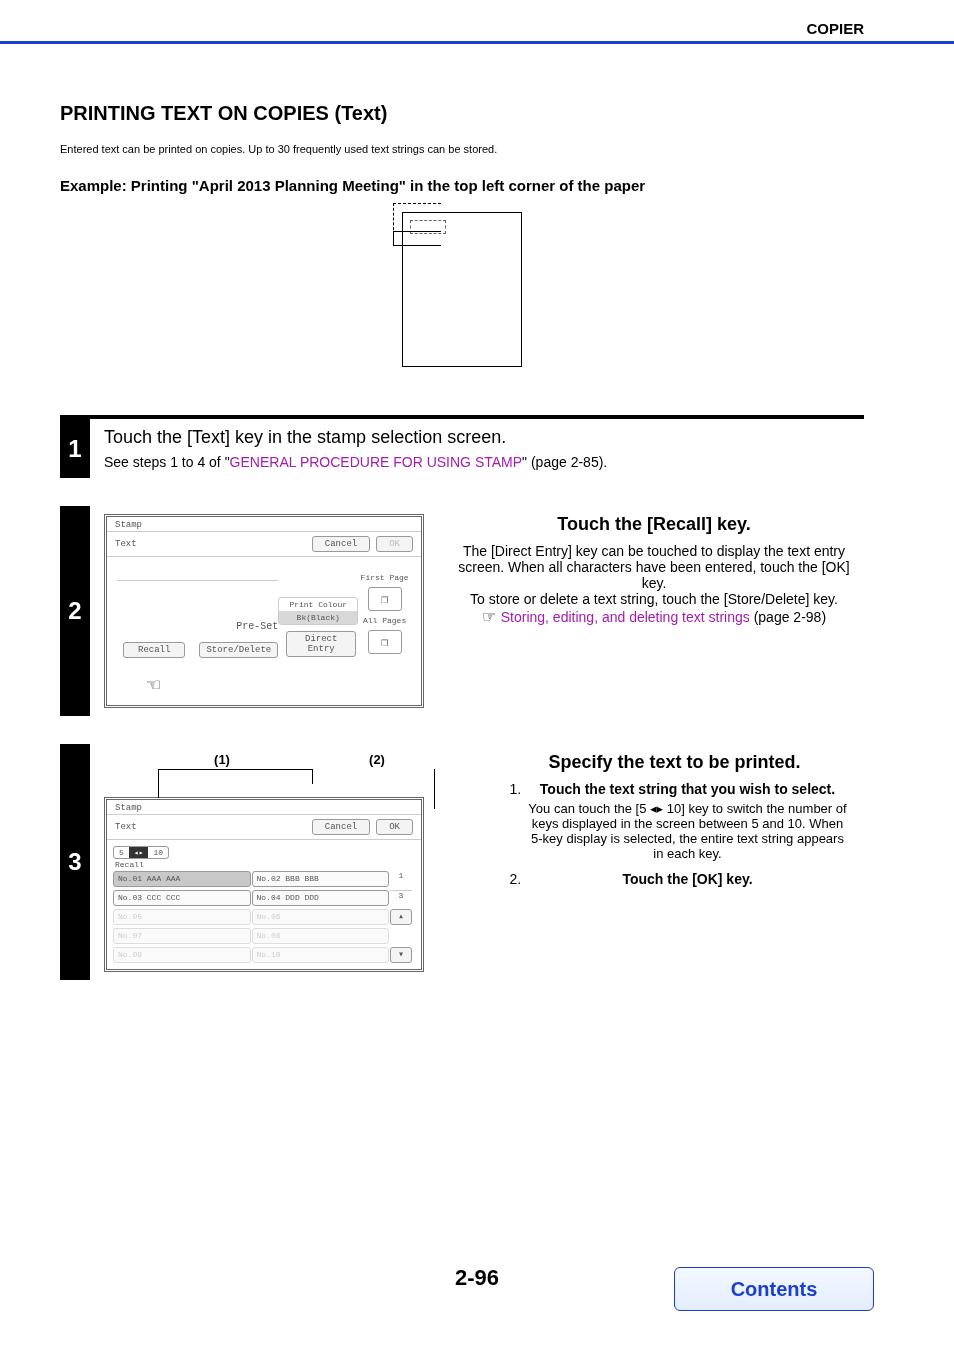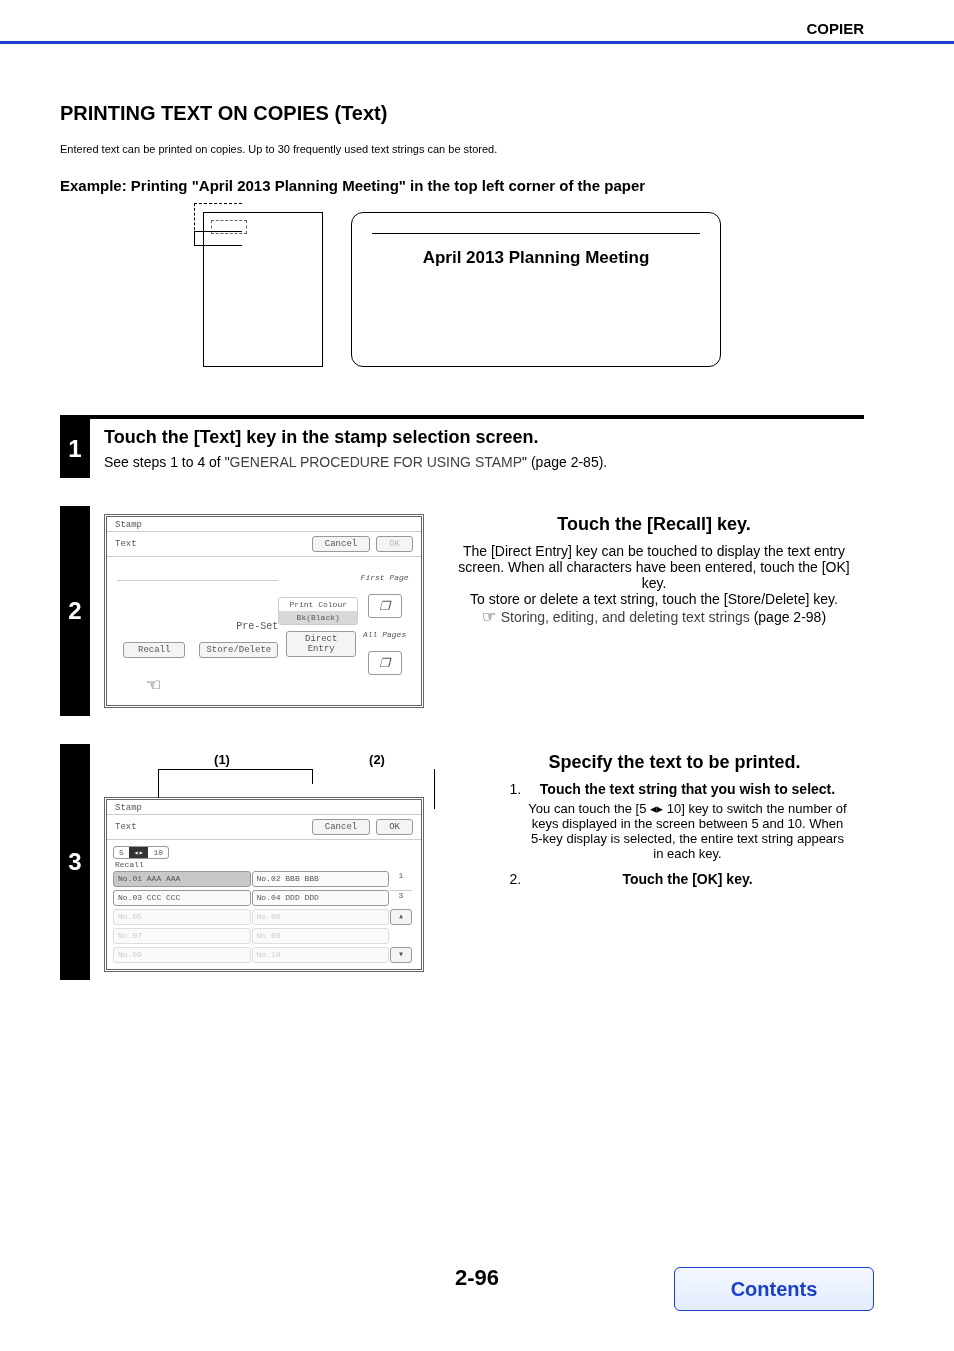--- a/index.html
+++ b/index.html
@@ -25,42 +25,42 @@
   .solid-inner { position: absolute; top: 18px; left: -10px; width: 48px; height: 15px; border-top: 1px solid #000; border-left:1px solid #000; border-bottom:1px solid #000;}
   .big-page-box { width: 370px; height: 155px; border: 1px solid #000; border-radius: 12px; padding: 20px; background:#fff;}
   .big-page-box .hr { border-top: 1px solid #000; height: 1px; margin-bottom: 14px; }
   .big-page-box .stamp-text { text-align: center; font-weight: bold; font-size: 17px; }
 
   .black-bar { height: 4px; background: #000; margin-bottom: 0; }
 
   .step-row { display: flex; align-items: stretch; margin-bottom: 28px; }
   .step-num-box { width: 30px; background: #000; color: #fff; display: flex; align-items: center; justify-content: center; font-size: 24px; font-weight: bold; }
   .step-body { flex: 1; padding: 8px 14px; }
-  .step-title { font-size: 18px; font-weight: bold; margin-bottom: 6px; }
+  .step-title { font-size: 18px; font-weight: normal; margin-bottom: 6px; }
   .step-text { font-size: 14px; }
-  .link-text { color: #404040; }
+  .link-text { color: #a21caf; }
 
   .step2-body, .step3-body { display: flex; gap: 34px; flex: 1; padding: 8px 14px; }
   .touch-panel { border: 3px double #666; width: 320px; background: #fff; font-family: "Courier New", monospace; font-size: 9px; color:#555; }
 
   
   .tp-header-row { display: flex; align-items: center; border-bottom: 1px solid #ccc; padding: 4px 8px; }
   .tp-label { flex: 0 0 auto; }
   .tp-spacer { flex: 1; }
   .tp-btn { border: 1px solid #999; border-radius: 3px; padding: 2px 12px; margin-left: 6px; background: #f4f4f4; font-size: 9px; }
   .tp-btn.dim { color: #bbb; }
   .tp-body2 { padding: 16px 10px 10px 10px; display: flex; }
   .tp-left2 { flex: 1; display: flex; flex-direction: column; gap: 10px; }
   .preset-lbl { text-align: right; font-size:10px; padding-top:30px; }
   .row-btns { display: flex; gap: 8px; justify-content: center; }
   .mid-col { width: 86px; display: flex; flex-direction: column; gap: 6px; align-items: center; padding-top:24px;}
   .mid-group { border: 1px solid #ccc; border-radius:3px; text-align:center; width:80px;}
   .mid-group .hdr { font-size:8px; padding:2px 0;}
   .mid-group .val { background:#d8d8d8; padding:2px 0; font-size:8px;}
-  .right-col2 { width: 64px; display: flex; flex-direction: column; align-items: center; gap:12px; font-size:8px;font-style:italic;}
+  .right-col2 { width: 64px; display: flex; flex-direction: column; align-items: center; gap:5px; font-size:8px;}
   .icon-box { width: 34px; height: 24px; border: 1px solid #999; border-radius:3px; display:flex; align-items:center; justify-content:center; font-size:12px;}
   .hand-cursor { position: relative; top: 4px; left: 30px; font-size: 22px; color:#333; }
 
   .right-text { flex: 1; font-size: 14px; text-align: center; }
   .right-title { font-size: 18px; font-weight: bold; margin-bottom: 8px; }
   .pointer-sym { font-size: 16px; }
 
   
   .callout-row { display:flex; font-weight:bold; font-size:13px; padding: 0 0 2px 0; }
   .callout-1 { width: 236px; text-align:center;}
@@ -98,24 +98,20 @@
   <h1 class="main-title">PRINTING TEXT ON COPIES (Text)</h1>
   <p class="intro-text">Entered text can be printed on copies. Up to 30 frequently used text strings can be stored.</p>
   <p class="example-label">Example: Printing "April 2013 Planning Meeting" in the top left corner of the paper</p>
 
   <div class="illustration-row">
     <div class="small-page-box">
       <div class="dashed-corner"></div>
       <div class="dashed-inner"></div>
       <div class="solid-inner"></div>
     </div>
-    <div class="big-page-box">
-      <div class="hr"></div>
-      <div class="stamp-text">April 2013 Planning Meeting</div>
-    </div>
   </div>
 
   <div class="black-bar"></div>
 
   <div class="step-row">
     <div class="step-num-box">1</div>
     <div class="step-body">
       <div class="step-title">Touch the [Text] key in the stamp selection screen.</div>
       <div class="step-text">
         <span>See steps 1 to 4 of "</span><span class="link-text">GENERAL PROCEDURE FOR USING STAMP</span><span>" (page 2-85).</span>

